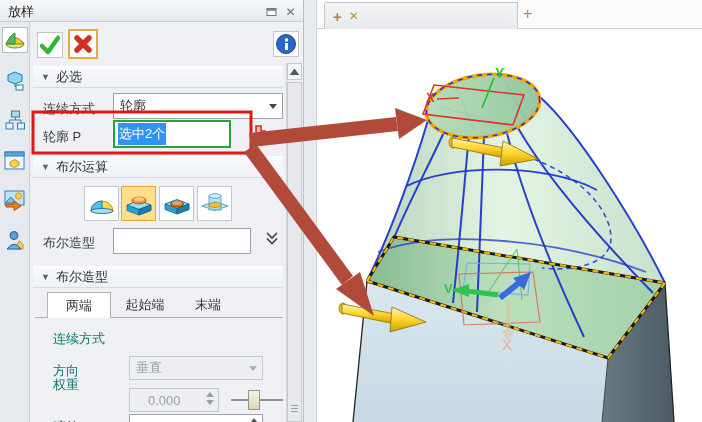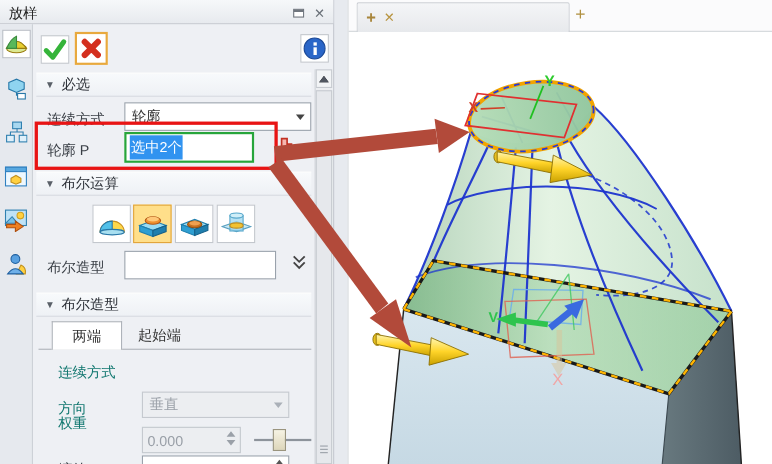--- a/index.html
+++ b/index.html
@@ -43,21 +43,21 @@
   .boolbtn{position:absolute;width:35px;height:35px;background:#fff;border:1px solid #c3c7cd;
            display:flex;align-items:center;justify-content:center;cursor:pointer;box-sizing:border-box}
   .boolbtn.sel{background:#ffdf8a;border:1px solid #e2a53c}
   .whitefield{position:absolute;background:#fff;border:1px solid #9aa2ac;box-sizing:border-box}
   .chevbtn{position:absolute;background:transparent;border:none;cursor:pointer;padding:0}
   .tab{position:absolute;height:26px;display:flex;align-items:center;justify-content:center;
        color:#333;cursor:pointer;box-sizing:border-box}
   .tab.active{background:#fff;border:1px solid #aeb3ba;border-bottom:none;z-index:2}
   .tabline{position:absolute;left:4px;width:248px;height:1px;background:#aeb3ba}
   .spinfield{position:absolute;height:24px;background:#eceef1;border:1px solid #c5c9cf;color:#9aa0a8;
-             display:flex;align-items:center;padding-left:4px;box-sizing:border-box}
+             display:flex;align-items:center;padding-left:18px;box-sizing:border-box}
   .spn{position:absolute;right:4px;top:3px;display:flex;flex-direction:column;gap:3px}
   .spn i{width:0;height:0;border-left:4px solid transparent;border-right:4px solid transparent}
   .spn .up{border-bottom:5px solid #9aa0a8}
   .spn .dn{border-top:5px solid #9aa0a8}
   .spn.dark .up{border-bottom-color:#555}
   .slider-track{position:absolute;height:2px;background:#8d939b}
   .slider-handle{position:absolute;width:12px;height:20px;background:linear-gradient(#f6f3e4,#ddd6ba);
                  border:1px solid #9a947e;box-sizing:border-box;cursor:pointer}
   #scrollbar{position:absolute;right:1px;top:63px;bottom:0;width:16px;background:#eceef1;
              border-left:1px solid #cfd3d9;box-sizing:border-box;z-index:5}
@@ -232,20 +232,21 @@
             <path d="M3 3 L8 8 L13 3 M3 8.5 L8 13.5 L13 8.5" stroke="#444" stroke-width="1.7" fill="none"></path>
           </svg>
       </button>
 
       <div class="sec" style="top:244px">
         <span class="tri">▼</span>
         <span>布尔造型</span>
       </div>
       <div class="tab" style="left:80px;top:270px;width:68px">起始端</div>
       <div class="tab active" style="left:16px;top:270px;width:64px">两端</div>
+      <div class="tab" style="left:148px;top:270px;width:58px">末端</div>
       <div class="tabline" style="top:295px"></div>
 
       <div class="lbl dis" style="left:22px;top:308px">连续方式</div>
       <div class="lbl dis" style="left:22px;top:340px">方向</div>
       <div class="select disabled" style="left:98px;top:334px;width:134px;height:24px">
         <span>垂直</span>
         <span class="dd" style="top:9px"></span>
       </div>
       <div class="lbl dis" style="left:22px;top:354px">权重</div>
       <div class="spinfield" style="left:98px;top:366px;width:90px">

